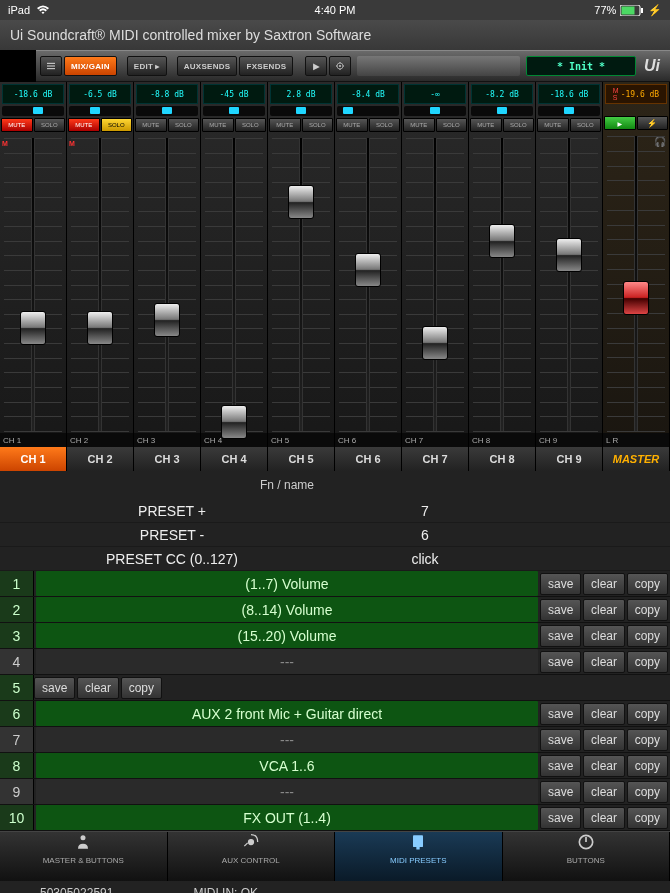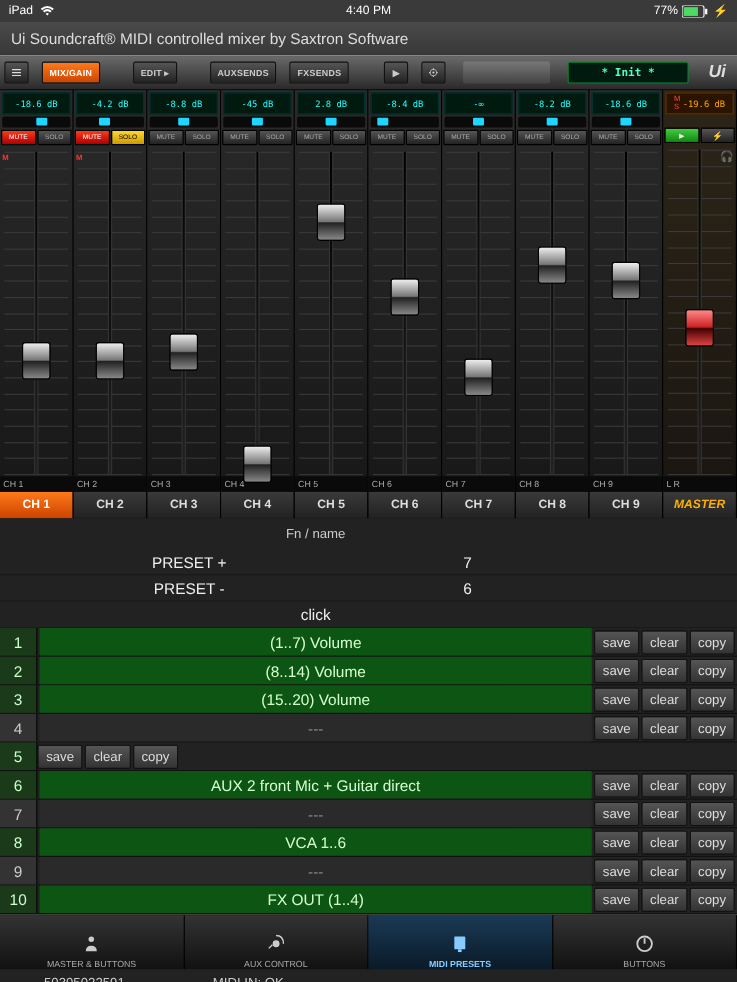--- a/index.html
+++ b/index.html
@@ -6,21 +6,21 @@
   body { width: 670px; height: 893px; background: #000; color: #ccc; overflow: hidden; font-size: 12px; }
 
   .status-bar { height: 20px; background: #3a3a3a; display: flex; align-items: center; padding: 0 8px; font-size: 11px; color: #fff; }
   .status-left { flex: 1; display:flex; align-items:center; gap:6px;}
   .status-center { flex: 1; text-align: center; font-weight: 500; }
   .status-right { flex: 1; text-align: right; display:flex; align-items:center; justify-content:flex-end; gap:4px;}
   .wifi-icon svg, .batt-icon svg { display:block; }
 
   .title-bar { height: 30px; background: linear-gradient(#4a4a4a,#383838); display: flex; align-items: center; padding: 0 10px; font-size: 14px; color: #ddd; }
 
-  .toolbar { height: 32px; background: linear-gradient(#6a6a6a,#2a2a2a); border-top:1px solid #888; border-bottom:1px solid #111; display: flex; align-items: center; padding: 0 4px; gap: 12px; font-size: 8px; font-weight: bold; color:#ccc; }
+  .toolbar { height: 32px; background: linear-gradient(#6a6a6a,#2a2a2a); border-top:1px solid #888; border-bottom:1px solid #111; display: flex; align-items: center; padding: 0 4px; gap: 2px; font-size: 8px; font-weight: bold; color:#ccc;margin-left:36px; }
   .tool-btn { height: 20px; padding: 0 6px; display:flex; align-items:center; justify-content:center; background: linear-gradient(#555,#222); border: 1px solid #111; border-radius: 2px; letter-spacing:0.3px; }
   .tool-btn.orange { background: linear-gradient(#ff7a1a,#cc4400); color:#fff; font-weight:bold; }
   .tool-spacer { flex:1; background:linear-gradient(#777,#444); height:20px; border-radius:2px; margin:0 4px;}
   .preset-disp { height:20px; width:110px; background:#001a10; border:1px solid #083; color:#4fffc7; font-family:monospace; font-size:10px; display:flex; align-items:center; justify-content:center; border-radius:2px;}
   .logo-ui { font-weight:bold; font-style:italic; font-size:16px; color:#ddd; padding:0 6px;}
 
   .mixer { display:flex; height:365px; background:#111; }
   .strip { flex:1; border-right:1px solid #000; display:flex; flex-direction:column; position:relative; background:linear-gradient(#2a2a2a,#181818);}
   .strip.master { background:linear-gradient(#2d2518,#1a1610);}
   .db-disp { height:20px; margin:2px; background:#001a10; color:#2ff; font-family:monospace; font-size:8px; display:flex; align-items:center; justify-content:center; border:1px solid #033; white-space:nowrap;}
@@ -57,22 +57,22 @@
   .prow .col-fn, .prow .col-act { font-size:14px; }
   .drow { display:flex; height:26px; align-items:center; border-bottom:1px solid #111;}
   .drow .col-num { background:#1a3a1a; color:#cfc; font-size:14px; height:100%; display:flex; align-items:center; justify-content:center; border-right:1px solid #000;}
   .drow.empty .col-num { background:#333; color:#ccc;}
   .drow .desc { flex:1; background:#0d5512; color:#d6ffcf; font-size:14px; height:100%; display:flex; align-items:center; justify-content:center; margin:0 2px; border-radius:1px;}
   .drow.empty .desc { background:#2a2a2a; color:#888;}
   .drow .btns { width:130px; display:flex; gap:2px; padding-right:2px;}
   .drow .abtn { flex:1; height:22px; background:linear-gradient(#555,#333); color:#ddd; font-size:12px; display:flex; align-items:center; justify-content:center; border:1px solid #111; border-radius:2px;}
 
   .bottom-tabs { display:flex; height:50px; background:linear-gradient(#333,#111); border-top:1px solid #444;}
-  .btab { flex:1; display:flex; flex-direction:column; align-items:center; justify-content:flex-end; gap:2px; font-size:8px; color:#aaa; border-right:1px solid #000;}
-  .btab.sel { background:linear-gradient(#1a3a55,#0a1a28); color:#8cf;font-weight:bold;}
+  .btab { flex:1; display:flex; flex-direction:column; align-items:center; justify-content:flex-start; gap:2px; font-size:8px; color:#aaa; border-right:1px solid #000;}
+  .btab.sel { background:linear-gradient(#1a3a55,#0a1a28); color:#8cf;}
   .btab svg { width:20px; height:20px; }
 
   .footer { height:24px; background:#222; display:flex; align-items:center; font-size:12px; color:#ccc; padding:0 40px; gap:80px;}
 </style>
 </head>
 <body>
 
 <div class="status-bar">
   <div class="status-left">
     <span>iPad</span>
@@ -168,21 +168,21 @@
           <div class="tick" style="top:90%"></div>
           <div class="tick" style="top:95%"></div>
           <div class="tick" style="top:100%"></div>
         </div>
         <div class="track"></div>
         <div class="fader-cap" style="top:calc(65% - 17px)"></div>
       </div>
       <div class="strip-foot">CH 1</div>
     </div>
     <div class="strip">
-      <div class="db-disp">-4.2 dB</div>
+      <div class="db-disp">-6.5 dB</div>
       <div class="pan-wrap">
         <div class="pan-dot" style="left:calc(42% - 5px)"></div>
       </div>
       <div class="btn-row">
         <div class="sm-btn mute-on">MUTE</div>
         <div class="sm-btn solo-on">SOLO</div>
       </div>
       <div class="fader-area">
         <div class="meter-m">M</div>
         <div class="ticks">
@@ -545,20 +545,21 @@
         <div class="col-btns"></div>
       </div>
       <div class="prow">
         <div class="col-num"></div>
         <div class="col-fn">PRESET -</div>
         <div class="col-act">6</div>
         <div class="col-btns"></div>
       </div>
       <div class="prow">
         <div class="col-num"></div>
+        <div class="col-fn">PRESET CC (0..127)</div>
         <div class="col-act">click</div>
         <div class="col-btns"></div>
       </div>
     </div>
   <div id="drows">
       <div class="drow">
         <div class="col-num">1</div>
         <div class="desc">(1..7) Volume</div>
         <div class="btns">
           <div class="abtn">save</div>

